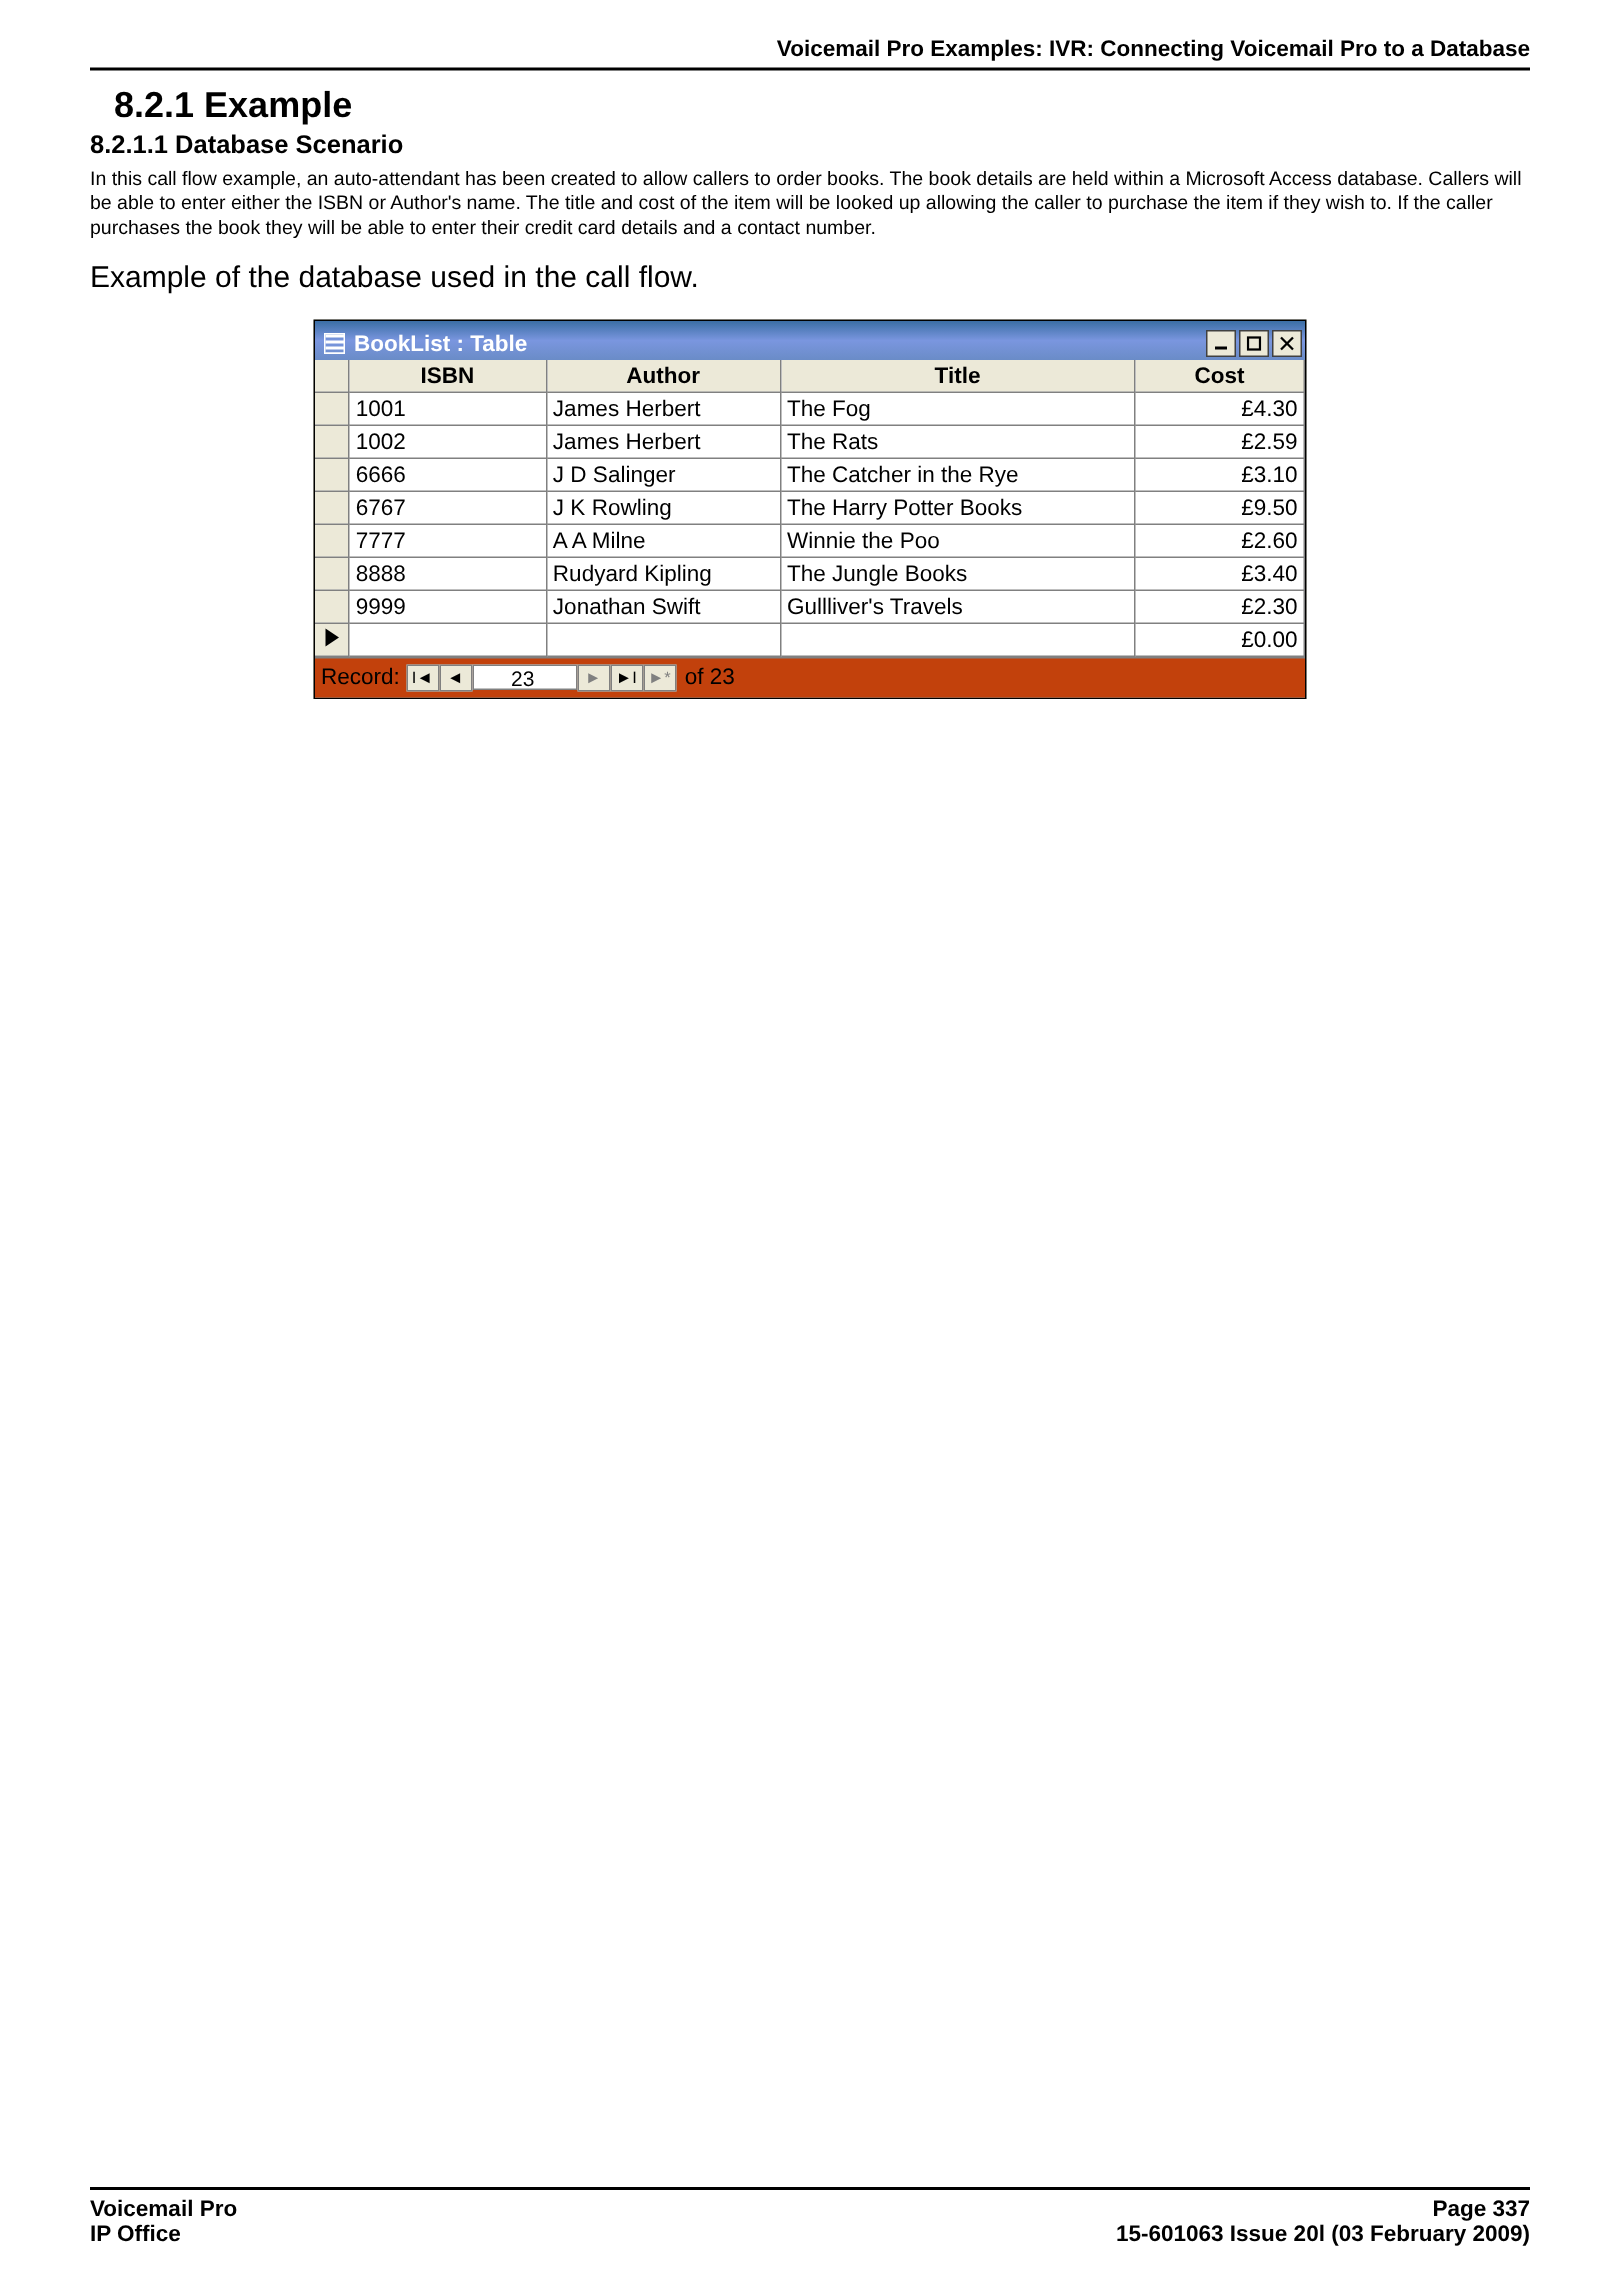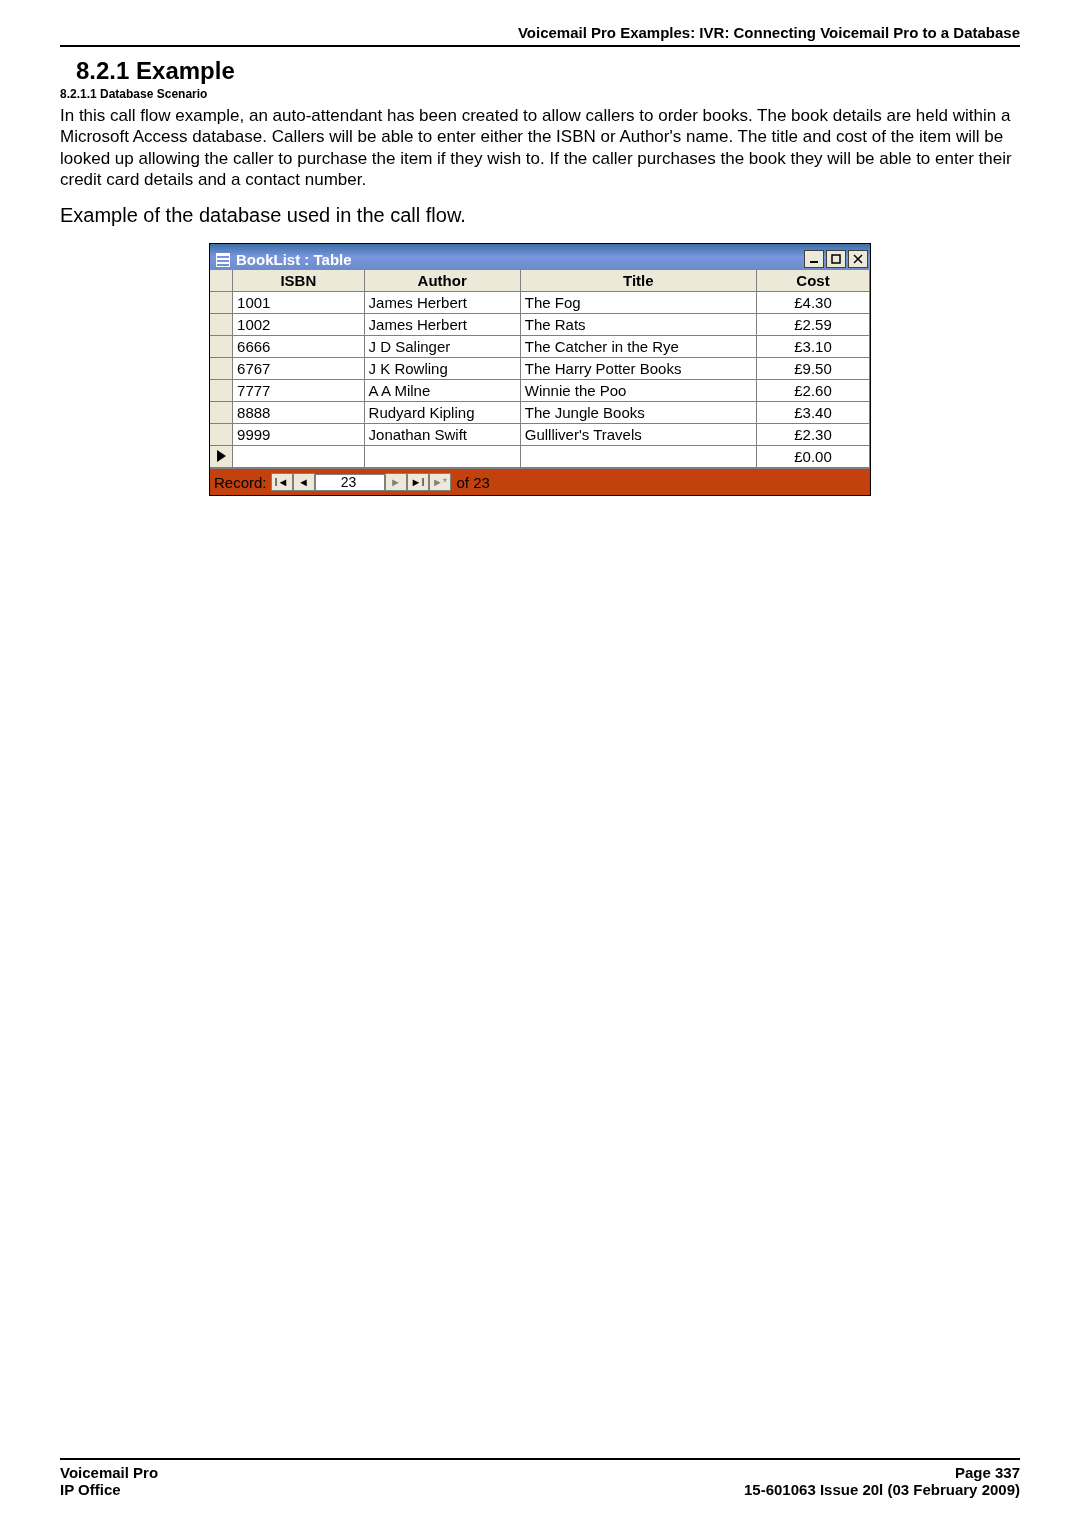--- a/index.html
+++ b/index.html
@@ -26,26 +26,26 @@
       margin-bottom: 10px;
     }
     .section-heading-1 {
       font-family: "Arial", "Helvetica", sans-serif;
       font-size: 24px;
       font-weight: bold;
       margin: 4px 0 2px 16px;
     }
     .section-heading-2 {
       font-family: "Arial", "Helvetica", sans-serif;
-      font-size: 12px;
+      font-size: 17px;
       font-weight: bold;
       margin: 2px 0 4px 0;
     }
     .body-text {
-      font-size: 17px;
+      font-size: 13px;
       line-height: 1.25;
       margin-bottom: 14px;
     }
     .caption {
       font-size: 20px;
       margin-bottom: 16px;
     }
 
     
     .access-window {
@@ -118,21 +118,21 @@
     .grid .sel-col {
       width: 22px;
       background: #ece9d8;
       padding: 0;
       text-align: center;
       border-left: none;
     }
     .grid td.col-isbn { width: 128px; }
     .grid td.col-author { width: 152px; }
     .grid td.col-title { width: 230px; }
-    .grid td.col-cost { width: 110px; text-align: center; }
+    .grid td.col-cost { width: 110px; text-align: right; }
     .grid .sel-col.corner { border-top: none; }
     .grid .sel-col .play {
       display: inline-block;
       width: 0; height: 0;
       border-top: 6px solid transparent;
       border-bottom: 6px solid transparent;
       border-left: 9px solid #000;
     }
 
     .navbar {

